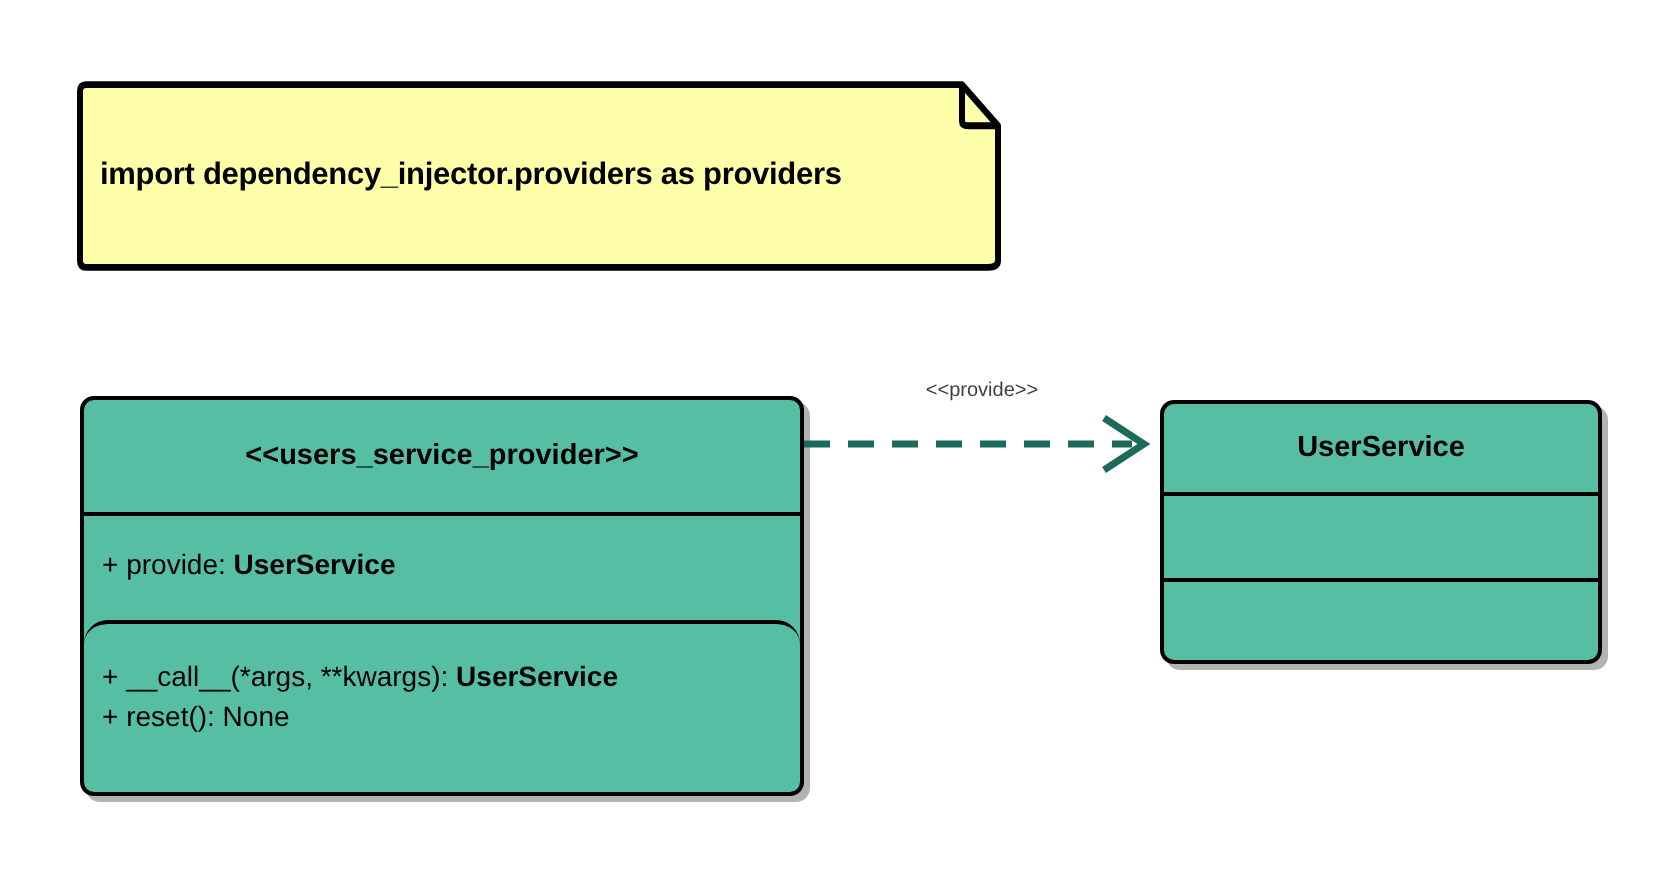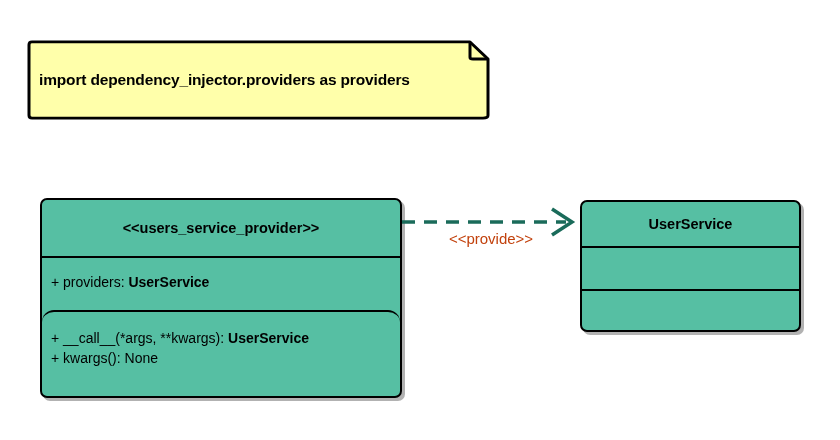--- a/index.html
+++ b/index.html
@@ -18,24 +18,24 @@
     position: absolute;
     left: 0;
     top: 0;
     width: 840px;
     height: 440px;
   }
 
   
   .note {
     position: absolute;
-    left: 27px;
+    left: 38px;
     top: 40px;
     width: 463px;
-    height: 80px;
+    height: 96px;
   }
   .note-shape {
     position: absolute;
     left: 0;
     top: 0;
     width: 100%;
     height: 100%;
   }
   .note-text {
     position: absolute;
@@ -138,24 +138,23 @@
     width: 190px;
     height: 50px;
     overflow: visible;
   }
   .connector-label {
     position: absolute;
     left: 396px;
     top: 190px;
     width: 190px;
     text-align: center;
-    font-size: 15px;
-    color: #c2410c;
-    white-space: nowrap;
-    margin-top: 40px;
+    font-size: 10px;
+    color: #404040;
+    white-space: nowrap;
   }
 </style>
 </head>
 <body>
 
 <div id="canvas">
 
   <div class="note">
     <svg class="note-shape" viewBox="0 0 463 84" preserveAspectRatio="none">
       <path d="M 5 2 L 443 2 L 461 20 L 461 79 Q 461 82 456 82 L 5 82 Q 2 82 2 79 L 2 5 Q 2 2 5 2 Z" fill="#ffffaa" stroke="#000000" stroke-width="3" stroke-linejoin="round"></path>
@@ -165,31 +164,31 @@
   </div>
 
   <div class="uml-class" id="provider-class">
     <div class="inner">
       <div class="compartment c-title seg-title">
         <div class="title-line">&lt;&lt;users_service_provider&gt;&gt;</div>
       </div>
       <div class="compartment c-body seg-attrs">
         <div class="member-line">
           <span>+</span>
-          <span>providers: </span><b>UserService</b>
+          <span>provide: </span><b>UserService</b>
         </div>
       </div>
       <div class="compartment c-body seg-methods">
         <div class="member-line">
           <span>+</span>
           <span>__call__(*args, **kwargs): </span><b>UserService</b>
         </div>
         <div class="member-line">
           <span>+</span>
-          <span>kwargs(): None</span>
+          <span>reset(): None</span>
         </div>
       </div>
     </div>
   </div>
 
   <svg class="connector-svg" viewBox="0 0 190 50">
     <line x1="6" y1="36" x2="170" y2="36" stroke="#1a6b5a" stroke-width="3.5" stroke-dasharray="13,9"></line>
     <path d="M 156 23 L 176 36 L 156 49" fill="none" stroke="#1a6b5a" stroke-width="3.5" stroke-linejoin="miter" stroke-linecap="butt"></path>
   </svg>
   <div class="connector-label">&lt;&lt;provide&gt;&gt;</div>

